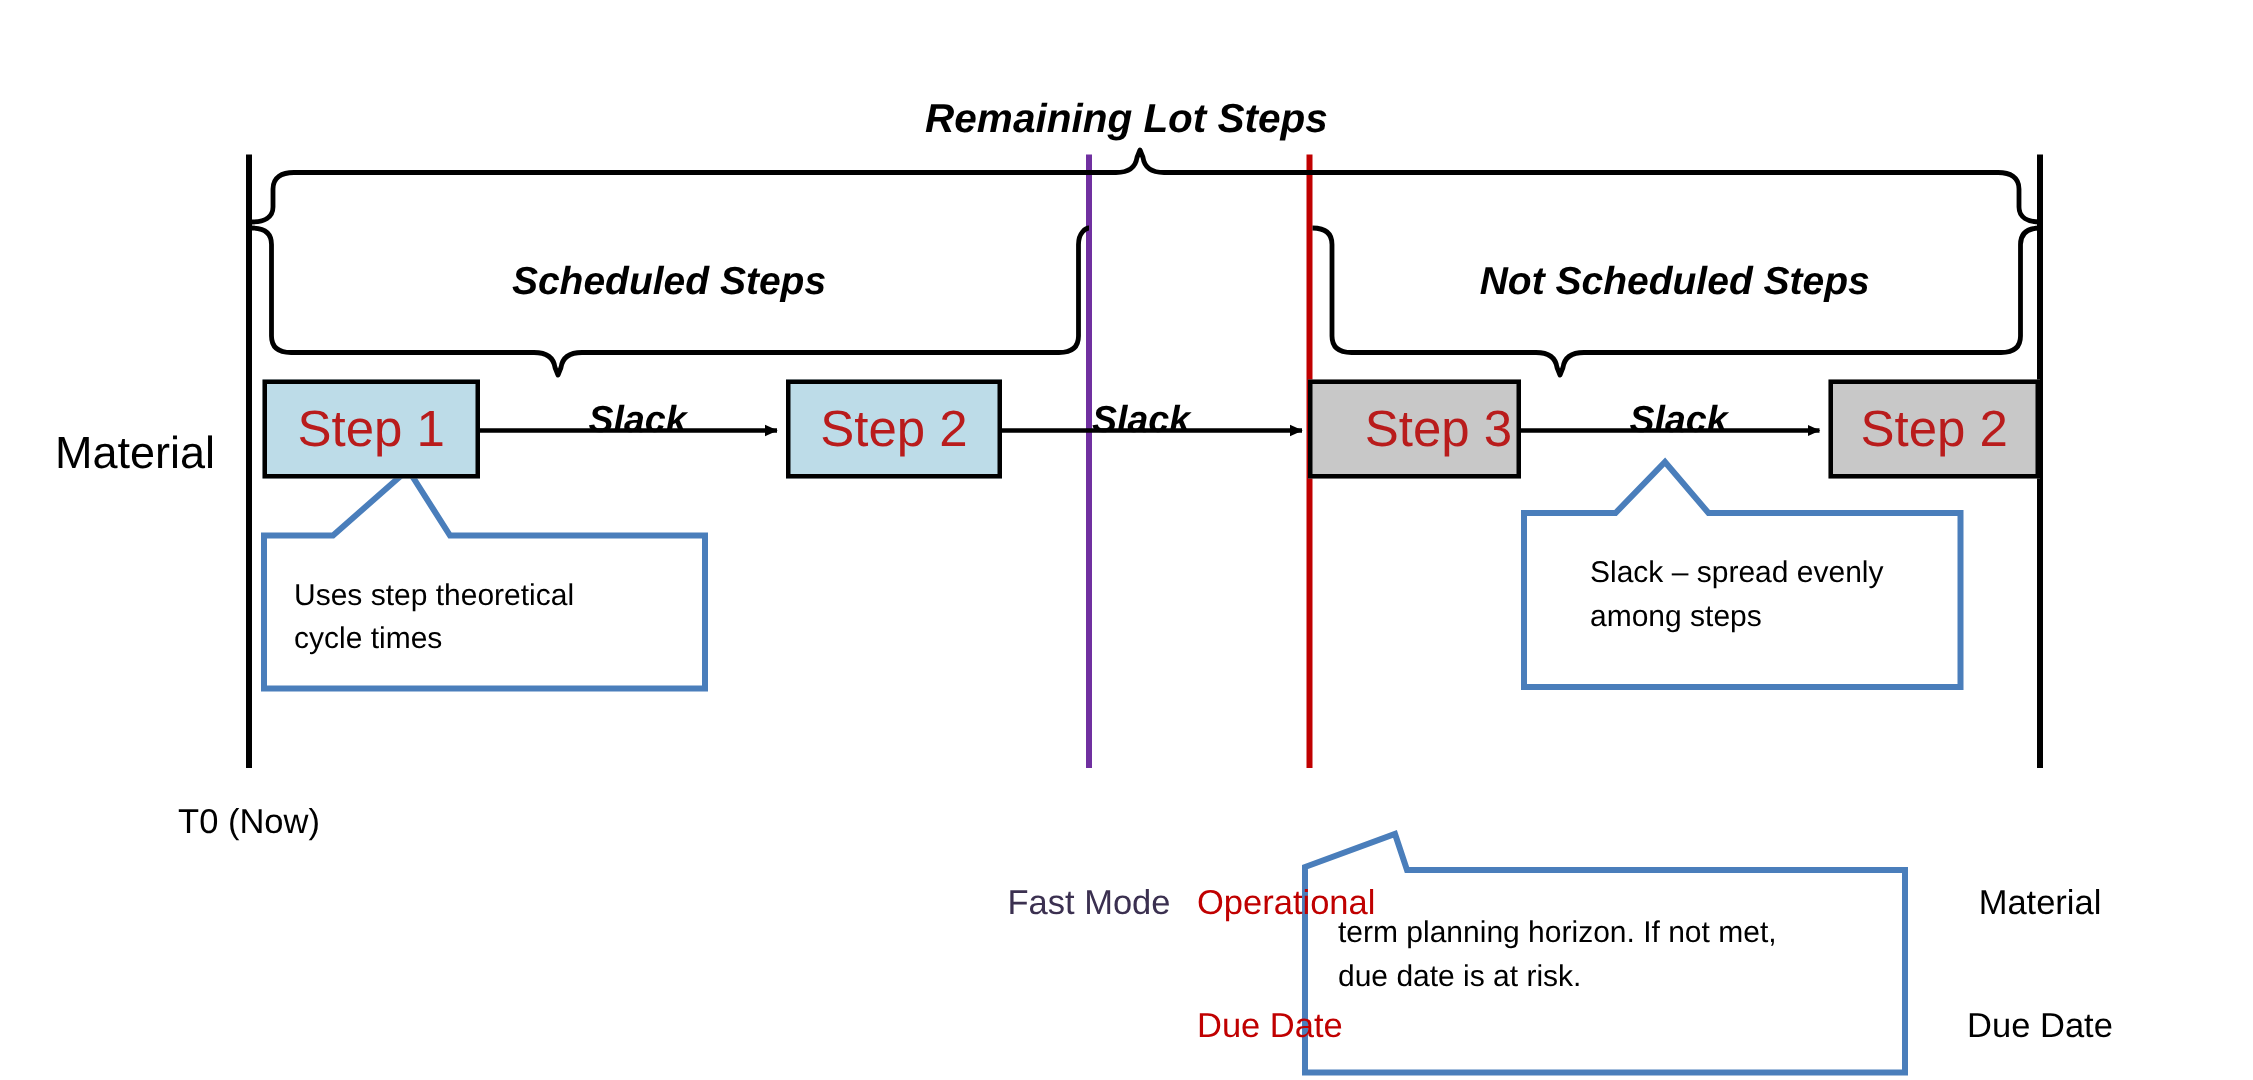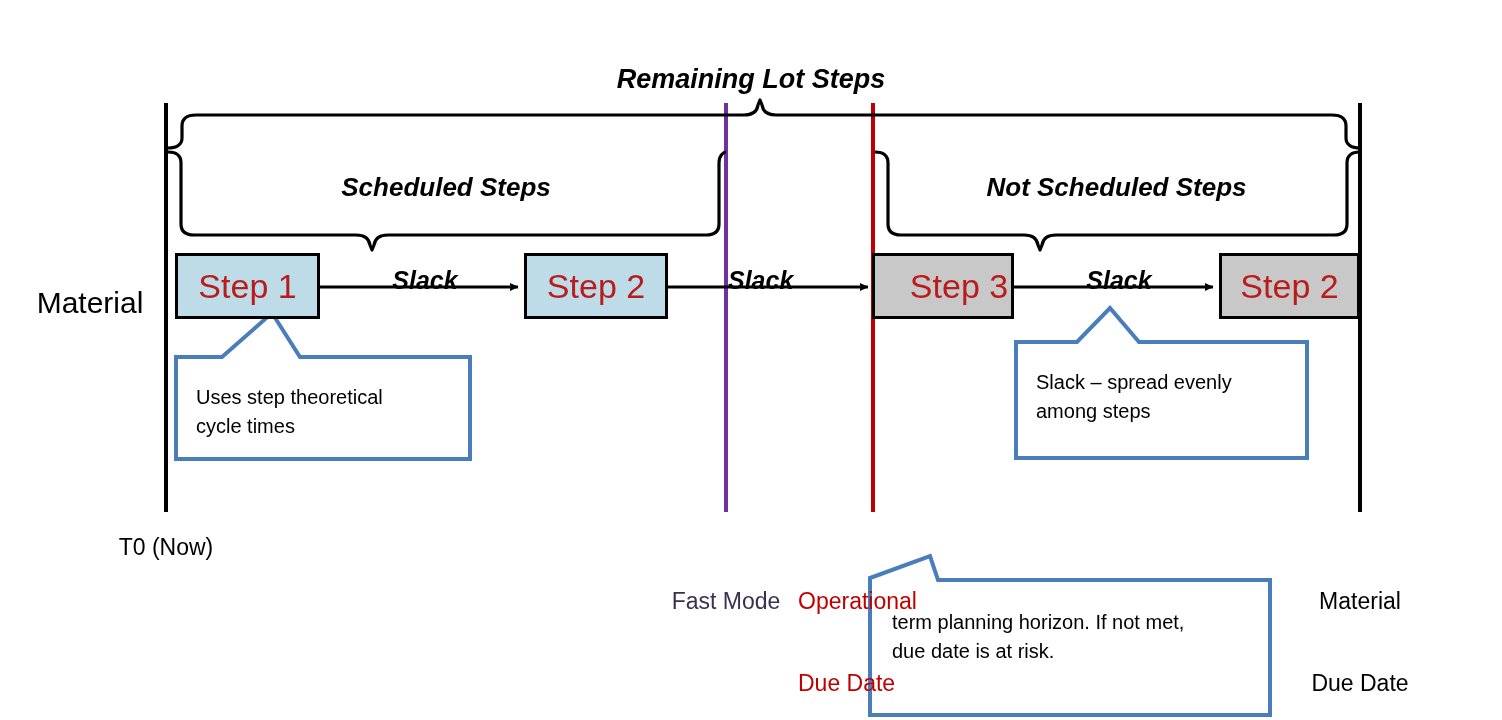--- a/index.html
+++ b/index.html
@@ -135,21 +135,21 @@
   <div class="lbl axis-label" style="left:1260px;top:514px;width:200px;">
     <div>Material</div>
     <div>Due Date</div>
   </div>
 
   <div class="callout" style="left:176px;top:367px;width:294px;height:92px;">
     <div>Uses step theoretical</div>
     <div>cycle times</div>
   </div>
 
-  <div class="callout" style="left:1016px;top:352px;width:291px;height:106px;">
+  <div class="callout" style="left:1040px;top:352px;width:291px;height:106px;">
     <div>Slack – spread evenly</div>
     <div>among steps</div>
   </div>
 
   <div class="callout" style="left:870px;top:592px;width:400px;height:123px;padding-left:22px;">
     <div>term planning horizon. If not met,</div>
     <div>due date is at risk.</div>
   </div>
 
 </div>

